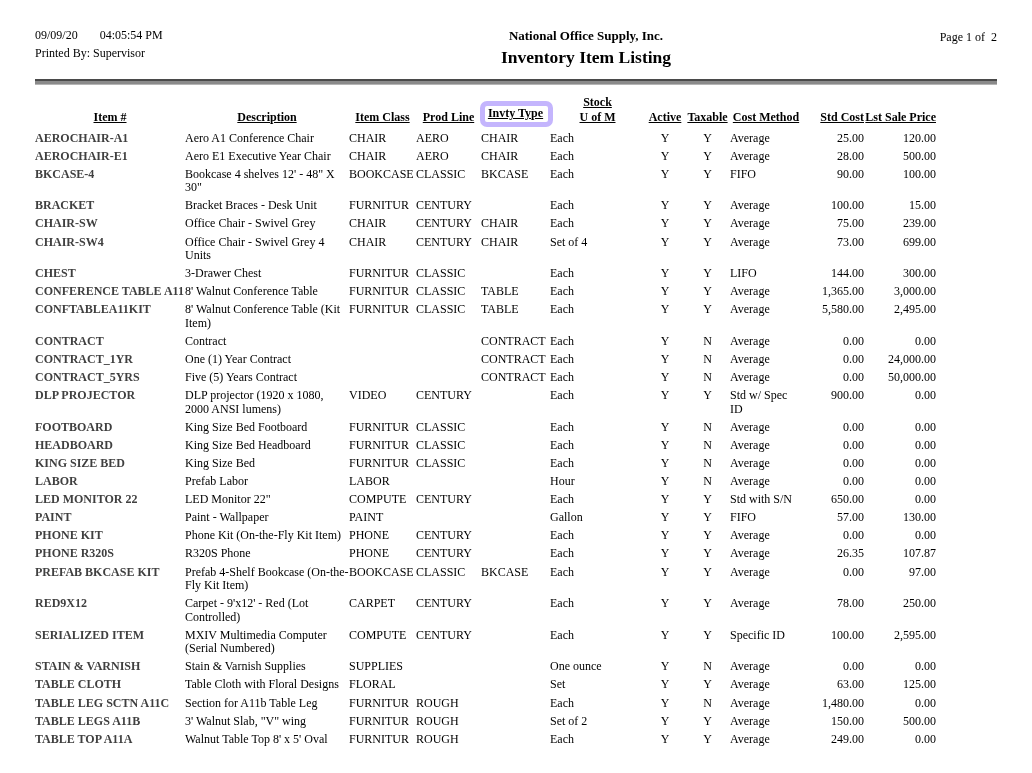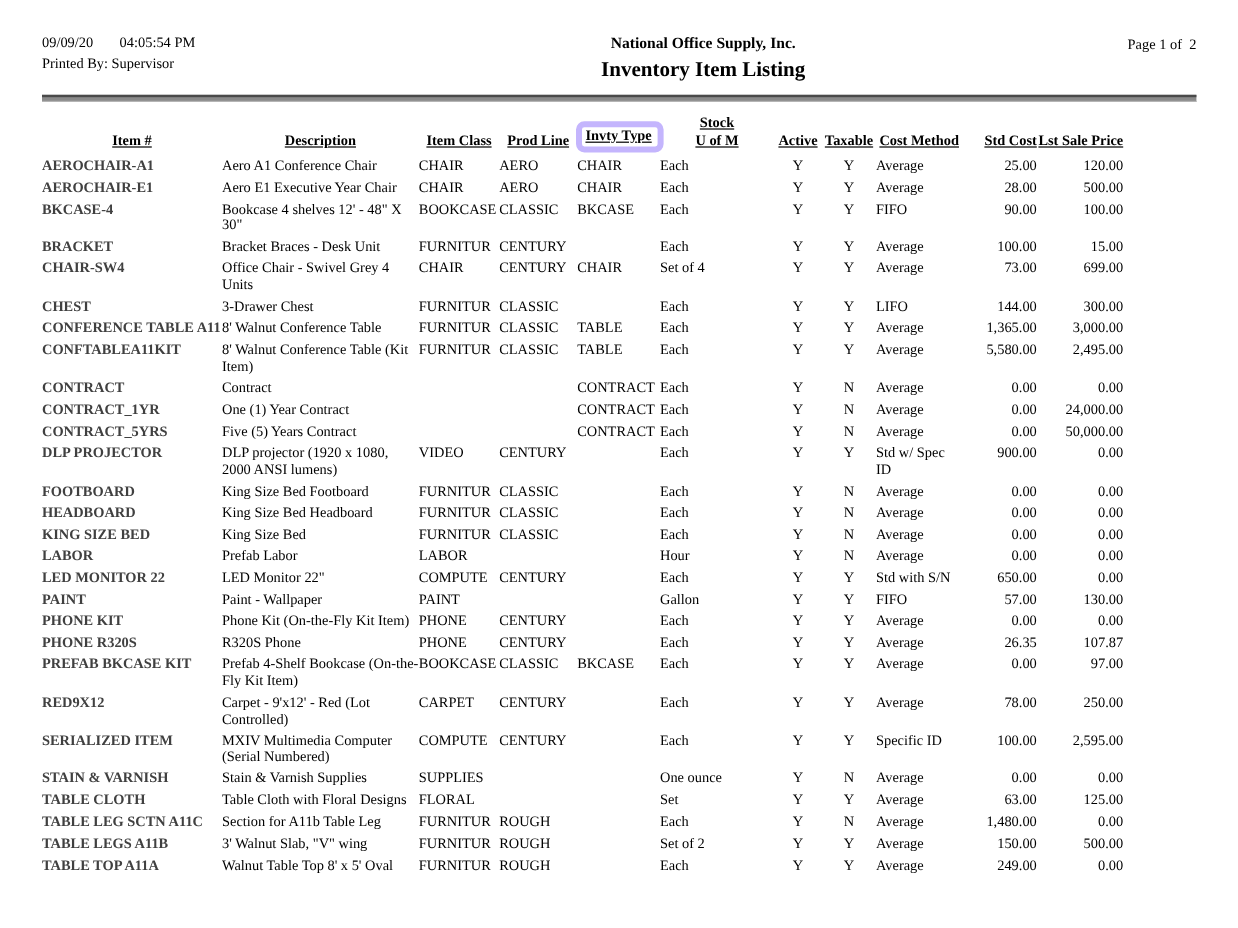--- a/index.html
+++ b/index.html
@@ -131,20 +131,33 @@
           <td class="c-prod_line">CENTURY</td>
           <td class="c-invty_type"></td>
           <td class="c-uofm">Each</td>
           <td class="c-active">Y</td>
           <td class="c-taxable">Y</td>
           <td class="c-cost_method">Average</td>
           <td class="c-std_cost">100.00</td>
           <td class="c-lst_sale_price">15.00</td>
         </tr>
         <tr>
+          <td class="c-item">CHAIR-SW</td>
+          <td class="c-description">Office Chair - Swivel Grey</td>
+          <td class="c-item_class">CHAIR</td>
+          <td class="c-prod_line">CENTURY</td>
+          <td class="c-invty_type">CHAIR</td>
+          <td class="c-uofm">Each</td>
+          <td class="c-active">Y</td>
+          <td class="c-taxable">Y</td>
+          <td class="c-cost_method">Average</td>
+          <td class="c-std_cost">75.00</td>
+          <td class="c-lst_sale_price">239.00</td>
+        </tr>
+        <tr>
           <td class="c-item">CHAIR-SW4</td>
           <td class="c-description">Office Chair - Swivel Grey 4 Units</td>
           <td class="c-item_class">CHAIR</td>
           <td class="c-prod_line">CENTURY</td>
           <td class="c-invty_type">CHAIR</td>
           <td class="c-uofm">Set of 4</td>
           <td class="c-active">Y</td>
           <td class="c-taxable">Y</td>
           <td class="c-cost_method">Average</td>
           <td class="c-std_cost">73.00</td>

